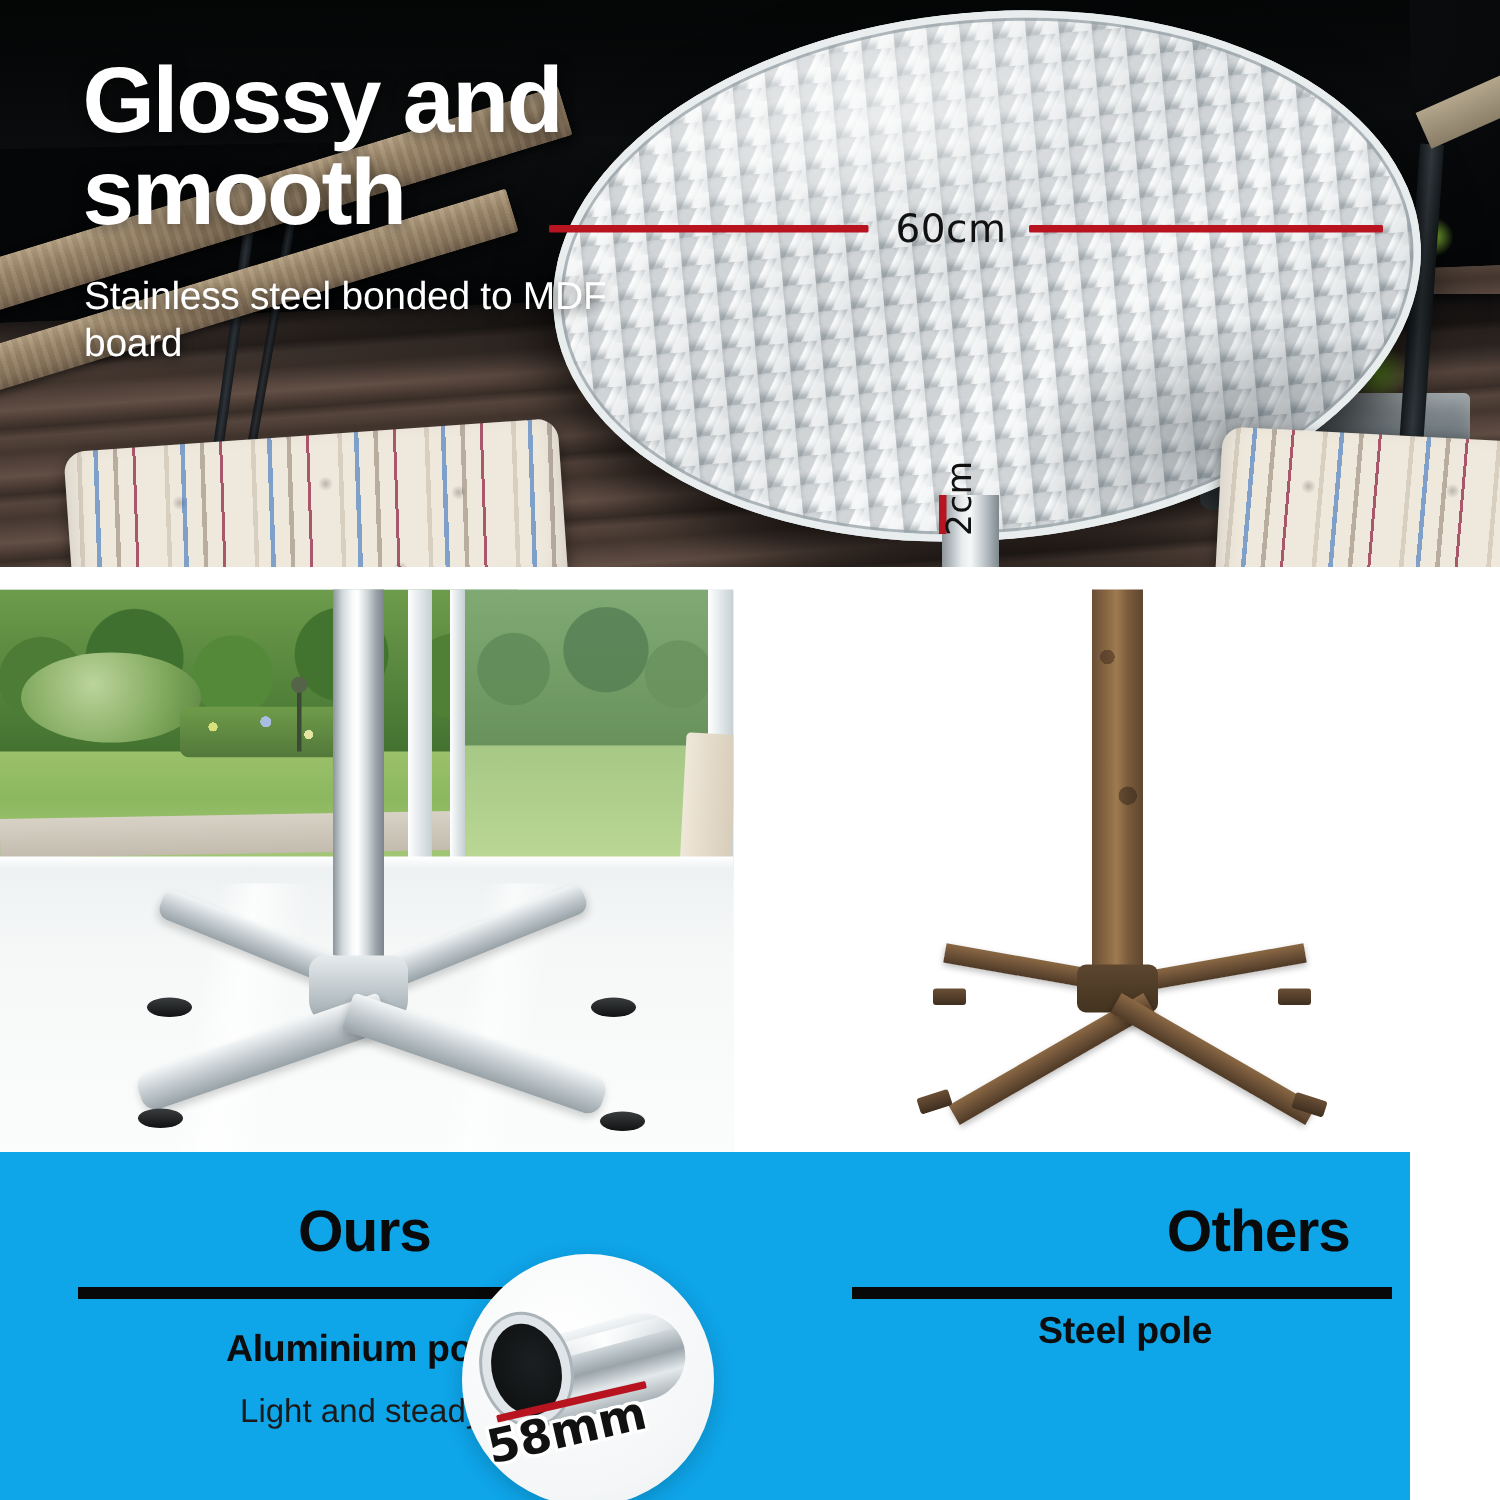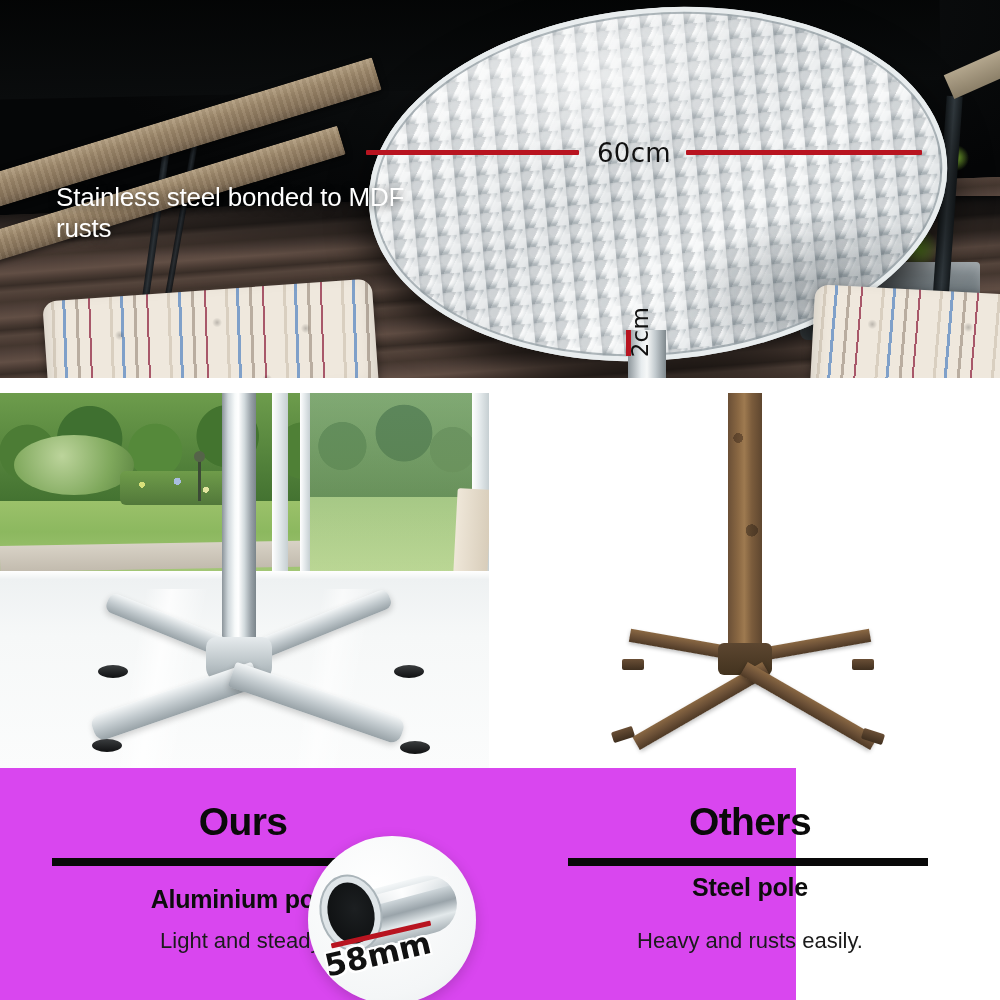--- a/index.html
+++ b/index.html
@@ -234,25 +234,25 @@
   .rleg-fr{left:244px;top:268px;width:150px;height:15px;transform:rotate(30deg);
     transform-origin:0 50%;}
   .rfoot{position:absolute;width:22px;height:11px;
     background:linear-gradient(180deg,#6a4f36,#3f2f1f);border-radius:2px;}
   .rf1{left:122px;top:266px;}
   .rf2{left:352px;top:266px;}
   .rf3{left:112px;top:336px;transform:rotate(-18deg);}
   .rf4{left:362px;top:338px;transform:rotate(18deg);}
 
   
-  .compare{position:absolute;left:0;top:768px;width:796px;height:232px;background:#d946ef;}
+  .compare{position:absolute;left:0;top:768px;width:940px;height:232px;background:#0ea5e9;}
   .col-head{position:absolute;font-size:39px;font-weight:700;color:#0a0a0a;
     letter-spacing:-.6px;text-align:center;}
   .ch-ours{left:93px;top:32px;width:300px;}
-  .ch-others{left:600px;top:32px;width:300px;}
+  .ch-others{left:600px;top:32px;width:300px;text-align:right;}
   .rule{position:absolute;height:8px;background:#080808;}
   .rule-l{left:52px;top:90px;width:386px;}
   .rule-r{left:568px;top:90px;width:360px;}
   .vs{position:absolute;left:450px;top:60px;width:100px;text-align:center;
     font-size:54px;font-weight:700;color:#060606;letter-spacing:-1px;}
   .cap1{position:absolute;font-size:25px;font-weight:600;color:#0d0d0d;text-align:center;
     letter-spacing:-.2px;}
   .c1-l{left:93px;top:117px;width:300px;}
   .c1-r{left:600px;top:105px;width:300px;}
   .cap2{position:absolute;font-size:22px;font-weight:400;color:#1b1b1b;text-align:center;}
@@ -302,21 +302,22 @@
       <div class="tuft" style="left:96px;top:88px"></div>
 
     </div>
 
     <div class="dim-line dim-left"></div>
     <div class="dim-line dim-right"></div>
     <div class="dim-60">60cm</div>
     <div class="dim-tick"></div>
     <div class="dim-2cm">2cm</div>
 
-    <div class="subhead">Stainless steel bonded to MDF rusts</div>
+    <div class="headline">Glossy and smooth</div>
+    <div class="subhead">Stainless steel bonded to MDF board</div>
   </div>
 
   <div class="mid">
 
     <div class="photo-left">
       <div class="window-scene">
         <div class="trees"></div>
         <div class="shrub"></div>
         <div class="lawn"></div>
         <div class="flowerbed"></div>
@@ -373,16 +374,15 @@
     <div class="col-head ch-ours">Ours</div>
     <div class="col-head ch-others">Others</div>
 
     <div class="rule rule-l"></div>
     <div class="rule rule-r"></div>
 
     <div class="cap1 c1-l">Aluminium pole</div>
     <div class="cap1 c1-r">Steel pole</div>
 
     <div class="cap2 c2-l">Light and steady.</div>
-    <div class="cap2 c2-r">Heavy and rusts easily.</div>
   </div>
 
 </div>
 
 </body></html>

